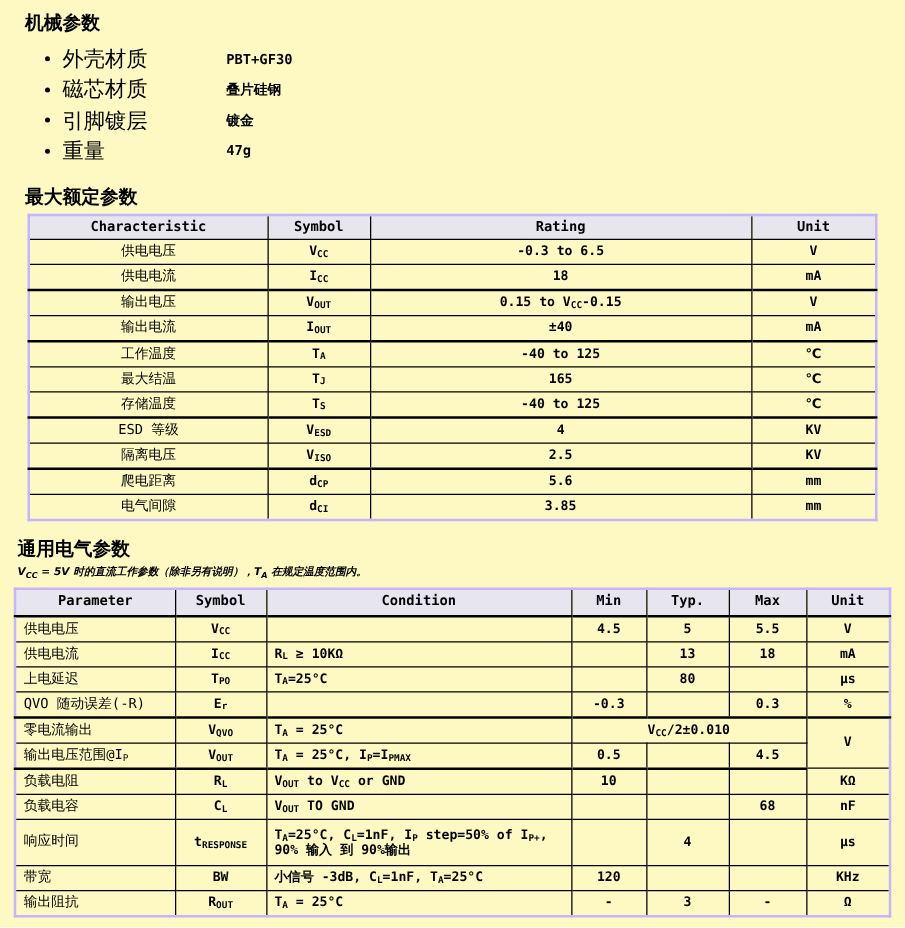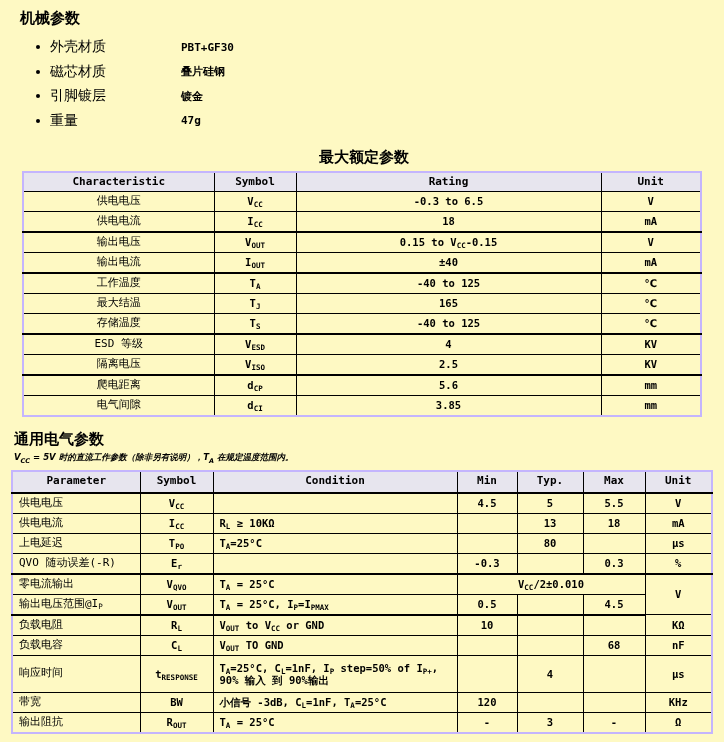--- a/index.html
+++ b/index.html
@@ -6,27 +6,27 @@
   .page {
     position:relative; width:724px; height:742px; background:#fef9c3;
     overflow:hidden; color:#000;
     font-family:"DejaVu Sans","Liberation Sans",sans-serif;
   }
   .section-title {
     font-size:15px; font-weight:700; color:#000;
     font-family:"DejaVu Sans","Liberation Sans",sans-serif;
   }
   #title-mechanical { margin:9px 0 0 20px; }
-  #title-maxratings { margin:15px 16px 4px 20px;text-align:center; }
+  #title-maxratings { margin:15px 16px 4px 20px; }
   #title-electrical { margin:13px 0 0 14px; }
 
   .mech-list { margin:7px 0 0 36px; }
   .mech-item { display:flex; align-items:center; height:24.5px; }
   .bullet-icon { width:4px; height:4px; background:#000; border-radius:50%; margin-right:10px; flex:0 0 auto; }
-  .mech-label { width:131px; font-size:14px; }
+  .mech-label { width:131px; font-size:17px; }
   .mech-value {
     font-family:"DejaVu Sans Mono","DejaVu Sans","Liberation Mono",monospace;
     font-weight:700; font-size:11px;
   }
 
   .note {
     margin:3px 0 5px 14px; font-size:8.5px; font-style:italic; font-weight:700;
     font-family:"DejaVu Sans","Liberation Sans",sans-serif;
   }
   .note sub { font-size:6.5px; }

